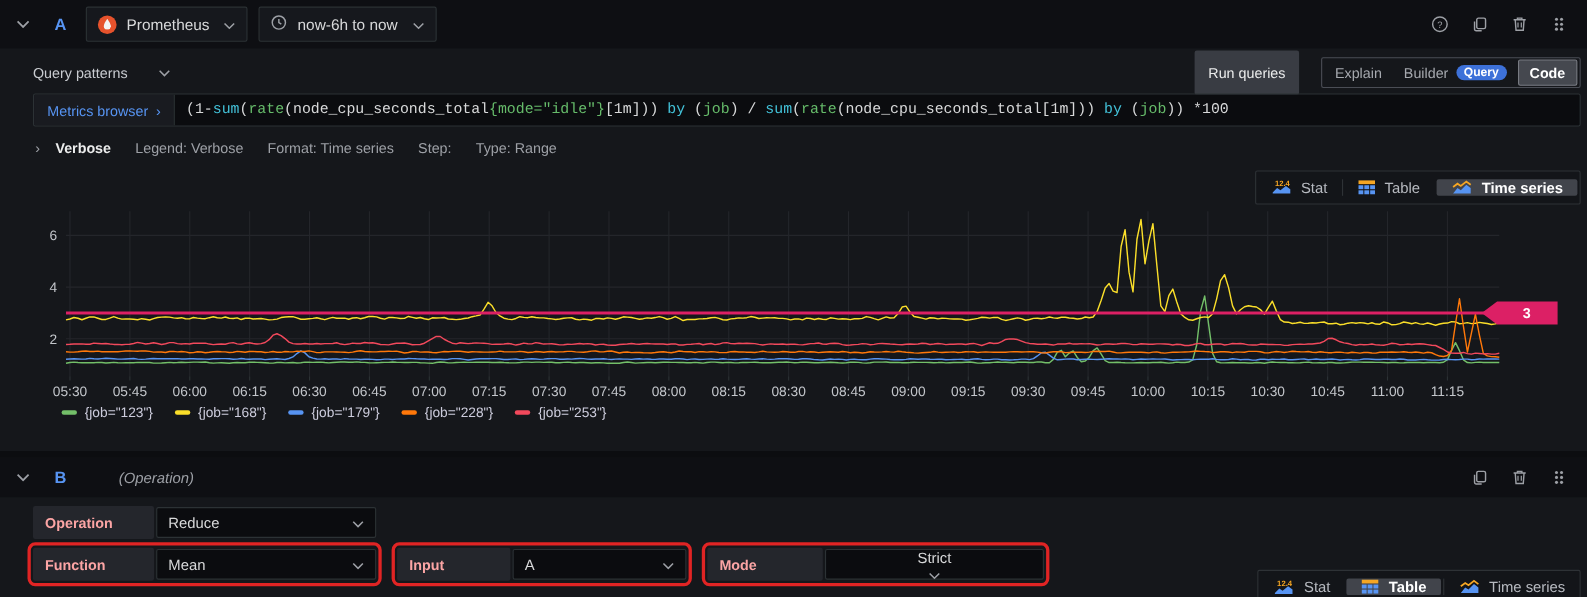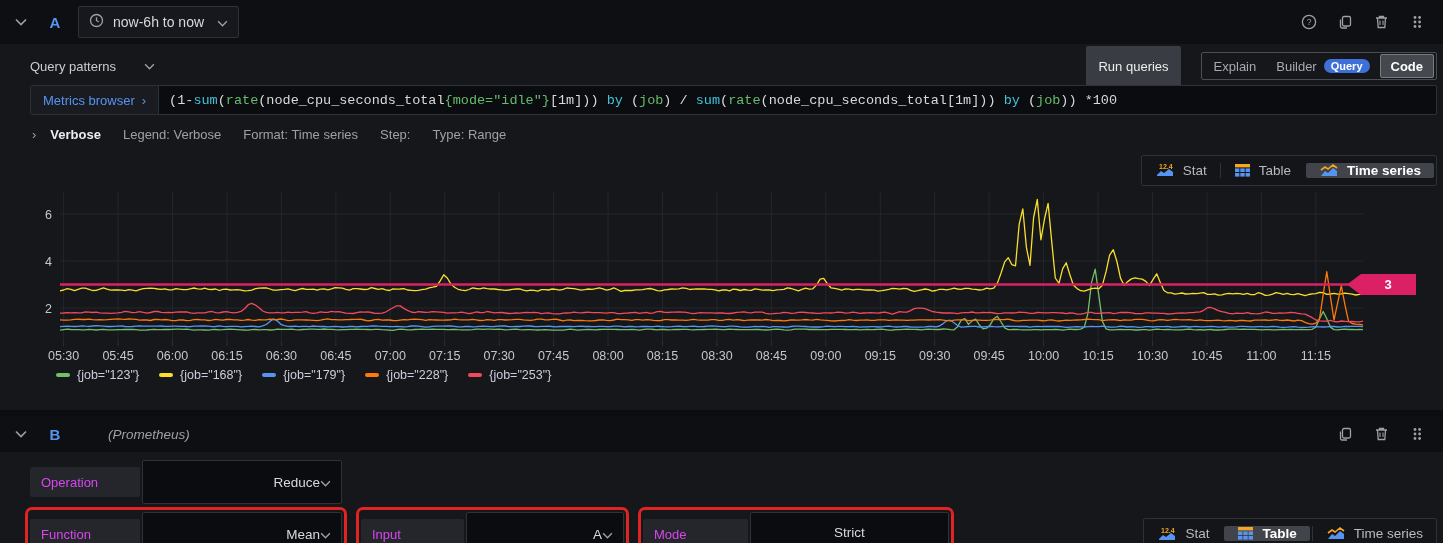--- a/index.html
+++ b/index.html
@@ -61,43 +61,52 @@
   .axis { fill:#c3c6cb; font-size:12.5px; font-family:"Liberation Sans",sans-serif; }
   .th-label { fill:#fff; font-size:13px; font-weight:700; font-family:"Liberation Sans",sans-serif; }
   .chart-legend { position:absolute; left:56px; top:368px; display:flex; gap:20px; align-items:center; }
   .legend-item { display:flex; align-items:center; gap:7px; font-size:12.5px; color:#ccccdc; cursor:pointer; }
   .swatch { width:14px; height:4px; border-radius:2px; display:inline-block; }
 
   .expr-subtitle { color:#9da0a6; font-style:italic; font-size:13.5px; margin-left:30px; }
   .b-body { padding:4px 6px 0 25px; }
   .field-row { display:flex; align-items:center; margin-top:3px; }
   .field-row.first { padding-left:5px; margin-top:4px; }
-  .fld-label { height:30px; background:#24262c; color:#d946ef; font-size:13px; font-weight:400;
+  .fld-label { height:30px; background:#24262c; color:#fca5a5; font-size:13px; font-weight:700;
     display:flex; align-items:center; padding:0 11px; border-radius:2px; }
-  .fld-select { height:44px; background:#0b0c0f; border:1px solid #2c3235; border-radius:2px;
-    display:flex; align-items:center; justify-content:flex-end; padding:0 10px; font-size:13.5px;
+  .fld-select { height:28px; background:#0b0c0f; border:1px solid #2c3235; border-radius:2px;
+    display:flex; align-items:center; justify-content:space-between; padding:0 10px; font-size:13.5px;
     color:#d8d9da; margin-left:2px; cursor:pointer; }
   .fld-select .chev { color:#9da0a6; }
   .hl-group { display:flex; align-items:center; border:3px solid #e02424; border-radius:7px; padding:2px; margin-right:9px; }
   .w110{width:110px;} .w200{width:200px;} .w103{width:103px;} .w158{width:158px;} .w105{width:105px;} .w199{width:199px;flex-direction:column;}
   .b-toggle { position:absolute; right:6px; top:102px; }
 </style>
 </head>
 <body>
 
 <div class="stage">
 
   <section class="card" id="secA">
     <div class="card-header">
       <span class="collapse-chev">
         <svg width="12" height="8" viewBox="0 0 12 8">
             <path d="M1 1.5l5 5 5-5" fill="none" stroke="currentColor" stroke-width="1.6"></path>
           </svg>
       </span>
       <span class="refid">A</span>
+      <div class="picker">
+        <span class="flame"></span>
+        <span>Prometheus</span>
+        <span class="chev">
+          <svg width="11" height="7" viewBox="0 0 12 8">
+              <path d="M1 1.5l5 5 5-5" fill="none" stroke="currentColor" stroke-width="1.6"></path>
+            </svg>
+        </span>
+      </div>
       <div class="picker">
         <span>
           <svg width="15" height="15" viewBox="0 0 16 16">
               <circle cx="8" cy="8" r="6.4" fill="none" stroke="#9da0a6" stroke-width="1.4"></circle>
               <path d="M8 4.5V8l2.4 1.6" fill="none" stroke="#9da0a6" stroke-width="1.4"></path>
             </svg>
         </span>
         <span>now-6h to now</span>
         <span class="chev">
           <svg width="11" height="7" viewBox="0 0 12 8">
@@ -326,21 +335,21 @@
   </section>
 
   <section class="card" id="secB">
     <div class="card-header">
       <span class="collapse-chev">
         <svg width="12" height="8" viewBox="0 0 12 8">
             <path d="M1 1.5l5 5 5-5" fill="none" stroke="currentColor" stroke-width="1.6"></path>
           </svg>
       </span>
       <span class="refid">B</span>
-      <span class="expr-subtitle">(Prometheus)</span>
+      <span class="expr-subtitle">(Operation)</span>
       <div class="hdr-right">
         <span class="icon-btn">
           <svg width="16" height="16" viewBox="0 0 16 16">
               <rect x="5.5" y="2.5" width="8" height="9.5" rx="1.5" fill="none" stroke="currentColor" stroke-width="1.3"></rect>
               <path d="M3.5 5.5v7a1.5 1.5 0 0 0 1.5 1.5h5" fill="none" stroke="currentColor" stroke-width="1.3"></path>
             </svg>
         </span>
         <span class="icon-btn">
           <svg width="15" height="16" viewBox="0 0 15 16">
               <path d="M2 4h11M5.5 4V2.5h4V4M3.5 4l.7 9.5h6.6l.7-9.5" fill="none" stroke="currentColor" stroke-width="1.3"></path>

